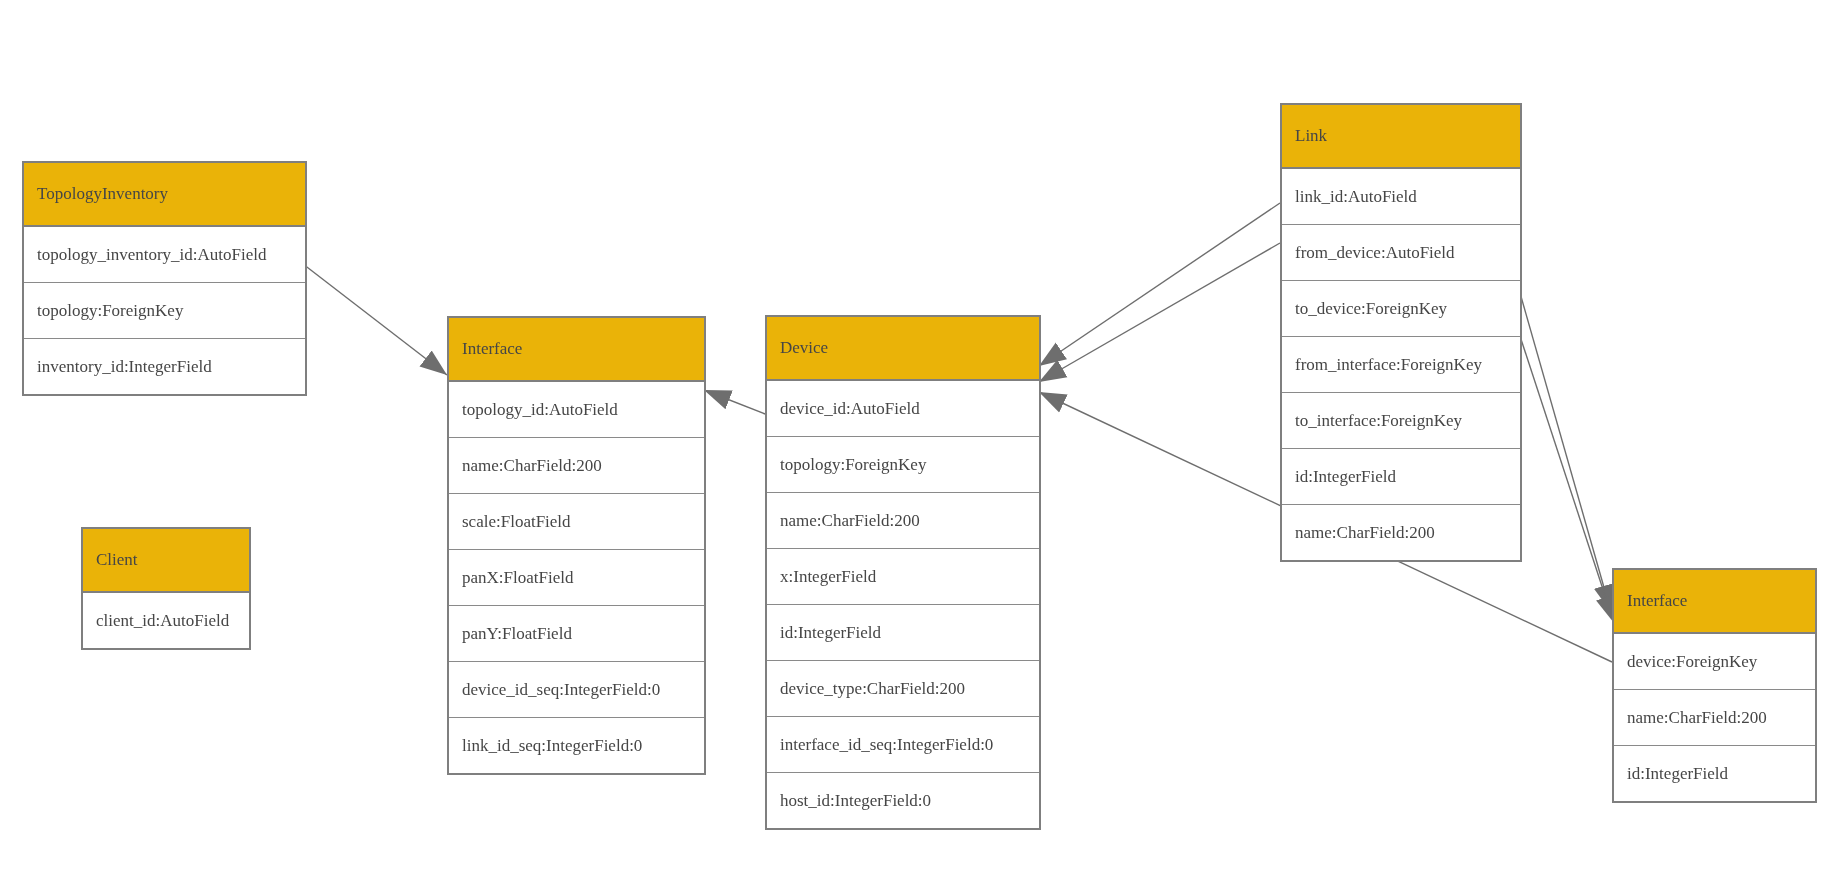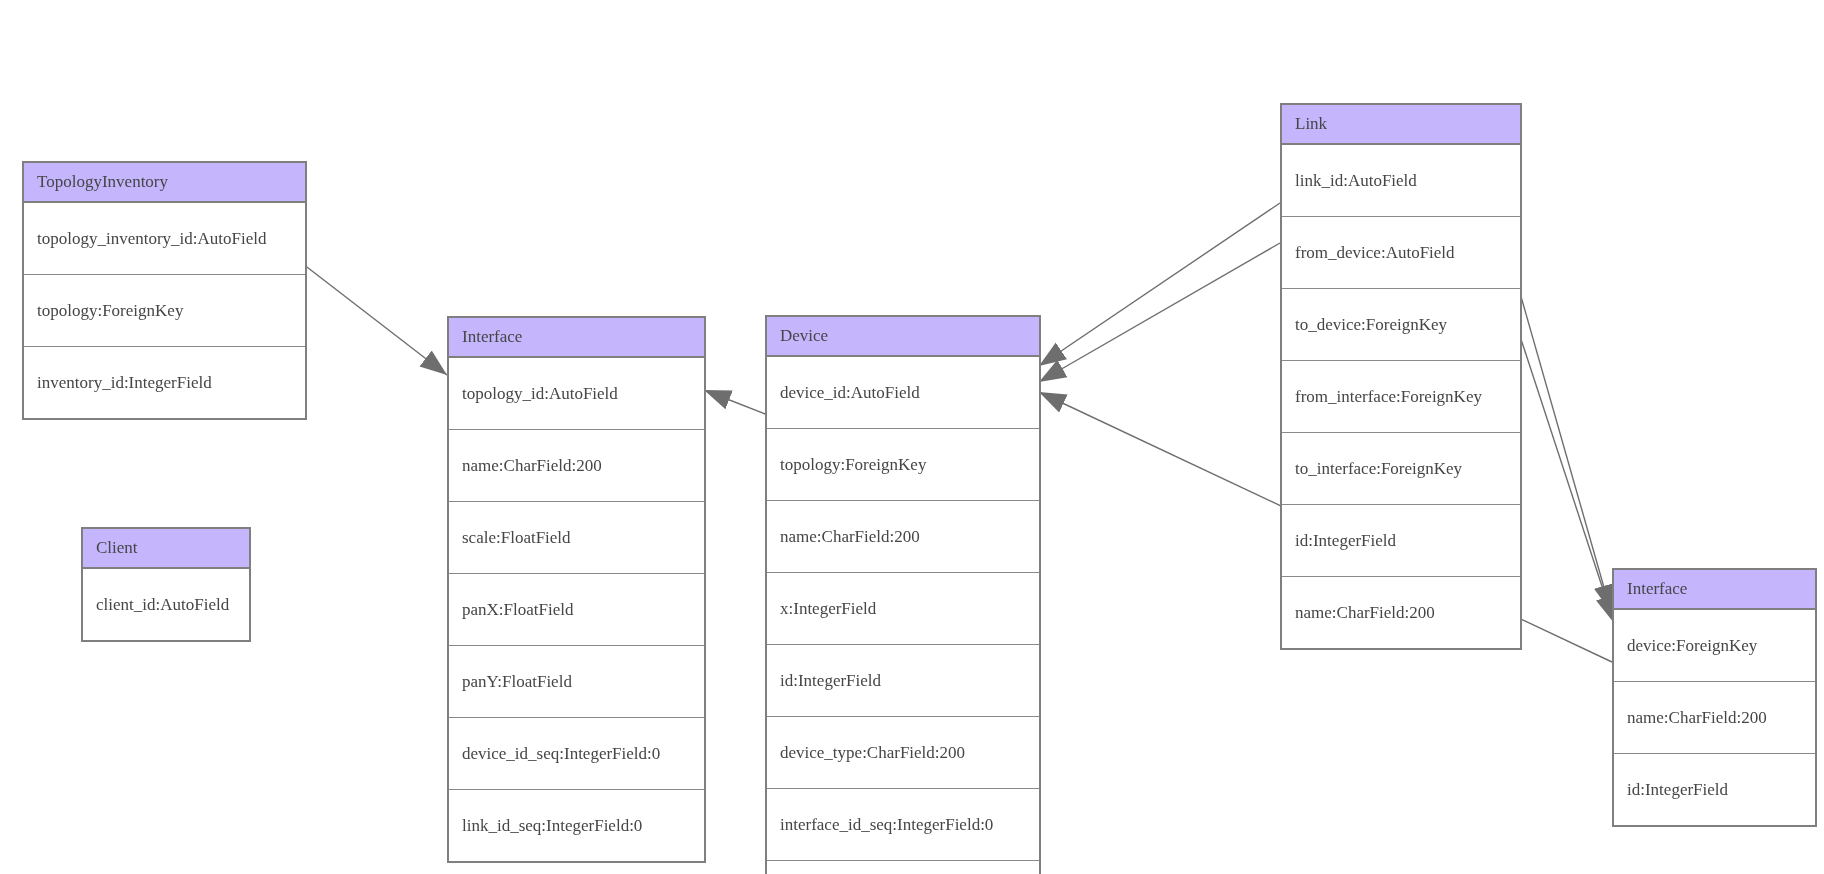--- a/index.html
+++ b/index.html
@@ -28,31 +28,31 @@
     z-index: 2;
     background: #ffffff;
     border: 2px solid #7f7f7f;
     box-sizing: content-box;
     color: #464646;
     font-size: 17px;
   }
   .entity-header {
     height: 38px;
     line-height: 38px;
-    background: #c4b5fd;
+    background: #eab308;
     border-bottom: 2px solid #7f7f7f;
-    padding: 0 13px;
+    padding: 12px 13px;
     white-space: nowrap;
     overflow: hidden;
   }
   .entity-field {
     height: 39px;
     line-height: 39px;
     border-bottom: 1px solid #8a8a8a;
-    padding: 16px 13px;
+    padding: 8px 13px;
     white-space: nowrap;
     overflow: hidden;
   }
   .entity-field:last-child {
     border-bottom: none;
   }
   .edge-line {
     stroke: #6e6e6e;
     stroke-width: 1.4;
     fill: none;

